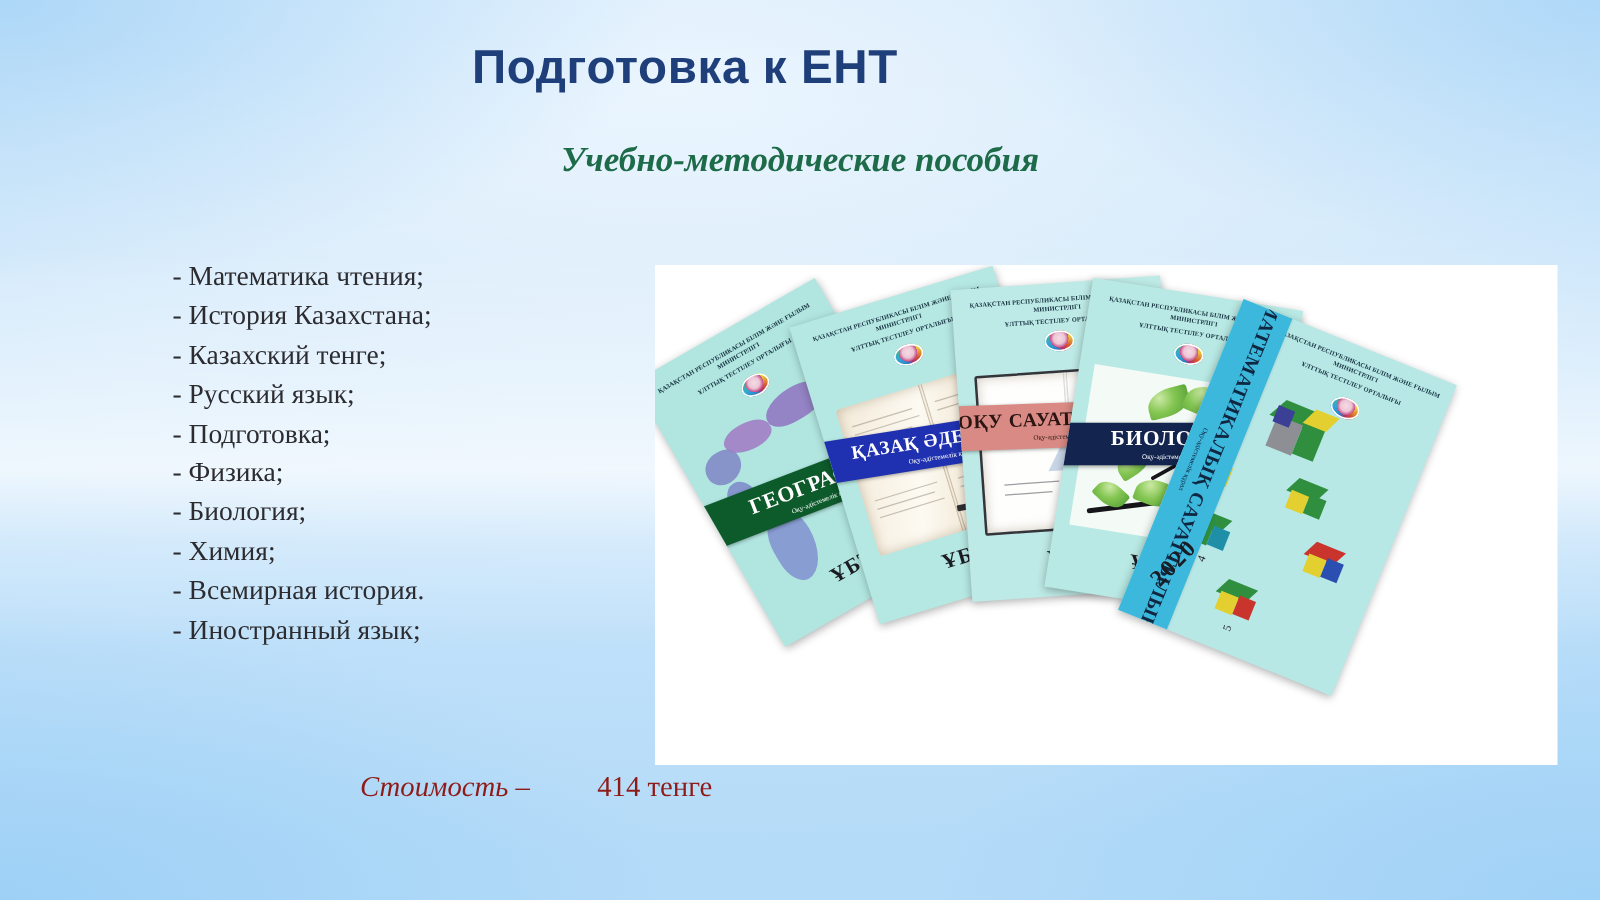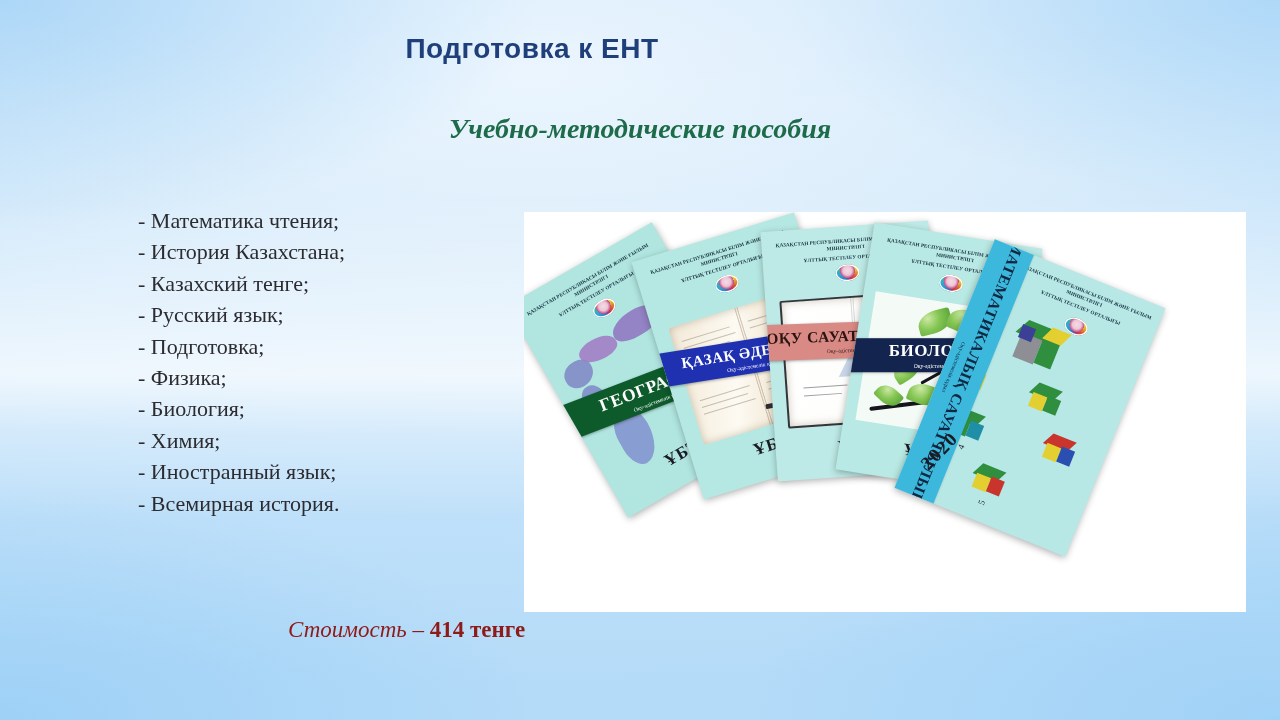--- a/index.html
+++ b/index.html
@@ -37,27 +37,27 @@
       radial-gradient(60% 45% at 0% 0%, rgba(140,200,245,0.55) 0%, rgba(140,200,245,0) 70%),
       radial-gradient(55% 40% at 100% 0%, rgba(140,200,245,0.45) 0%, rgba(140,200,245,0) 70%),
       radial-gradient(60% 45% at 0% 100%, rgba(140,200,245,0.55) 0%, rgba(140,200,245,0) 70%),
       radial-gradient(60% 45% at 100% 100%, rgba(140,200,245,0.50) 0%, rgba(140,200,245,0) 70%);
     pointer-events: none;
   }
 
   
   #title {
     position: absolute;
-    left: 0;
+    left: 16px;
     top: 33px;
     width: 1064px;
     text-align: center;
     font-family: "Liberation Sans", sans-serif;
     font-weight: bold;
-    font-size: 28px;
+    font-size: 38px;
     letter-spacing: 0.5px;
     color: #1f3f7a;
     z-index: 6;
   }
   #subtitle {
     position: absolute;
     left: 0;
     top: 113px;
     width: 1280px;
     text-align: center;
@@ -89,21 +89,21 @@
     position: absolute;
     left: 288px;
     top: 617px;
     font-family: "Liberation Serif", serif;
     font-size: 23px;
     color: #8f1b18;
     white-space: nowrap;
     z-index: 6;
   }
   #price .lbl { font-style: italic; }
-  #price .amt { font-weight: bold; }
+  #price .amt { font-weight: normal; margin-left: 48px; }
 
   
   #photo-panel {
     position: absolute;
     left: 524px;
     top: 212px;
     width: 722px;
     height: 400px;
     background: #ffffff;
     overflow: hidden;
@@ -233,22 +233,22 @@
 
   <div id="subject-list">
     <div class="row">- Математика чтения;</div>
     <div class="row">- История Казахстана;</div>
     <div class="row">- Казахский тенге;</div>
     <div class="row">- Русский язык;</div>
     <div class="row">- Подготовка;</div>
     <div class="row">- Физика;</div>
     <div class="row">- Биология;</div>
     <div class="row">- Химия;</div>
+    <div class="row">- Всемирная история.</div>
     <div class="row">- Иностранный язык;</div>
-    <div class="row">- Всемирная история.</div>
   </div>
 
   <div id="price">
     <span class="lbl">Стоимость –</span>
     <span class="amt">414 тенге</span>
   </div>
 
   <div id="photo-panel">
 
     <div class="cover" style="left:32px; top:36px; width:168px; height:244px; transform: rotate(-30deg); transform-origin: 50% 50%;">

